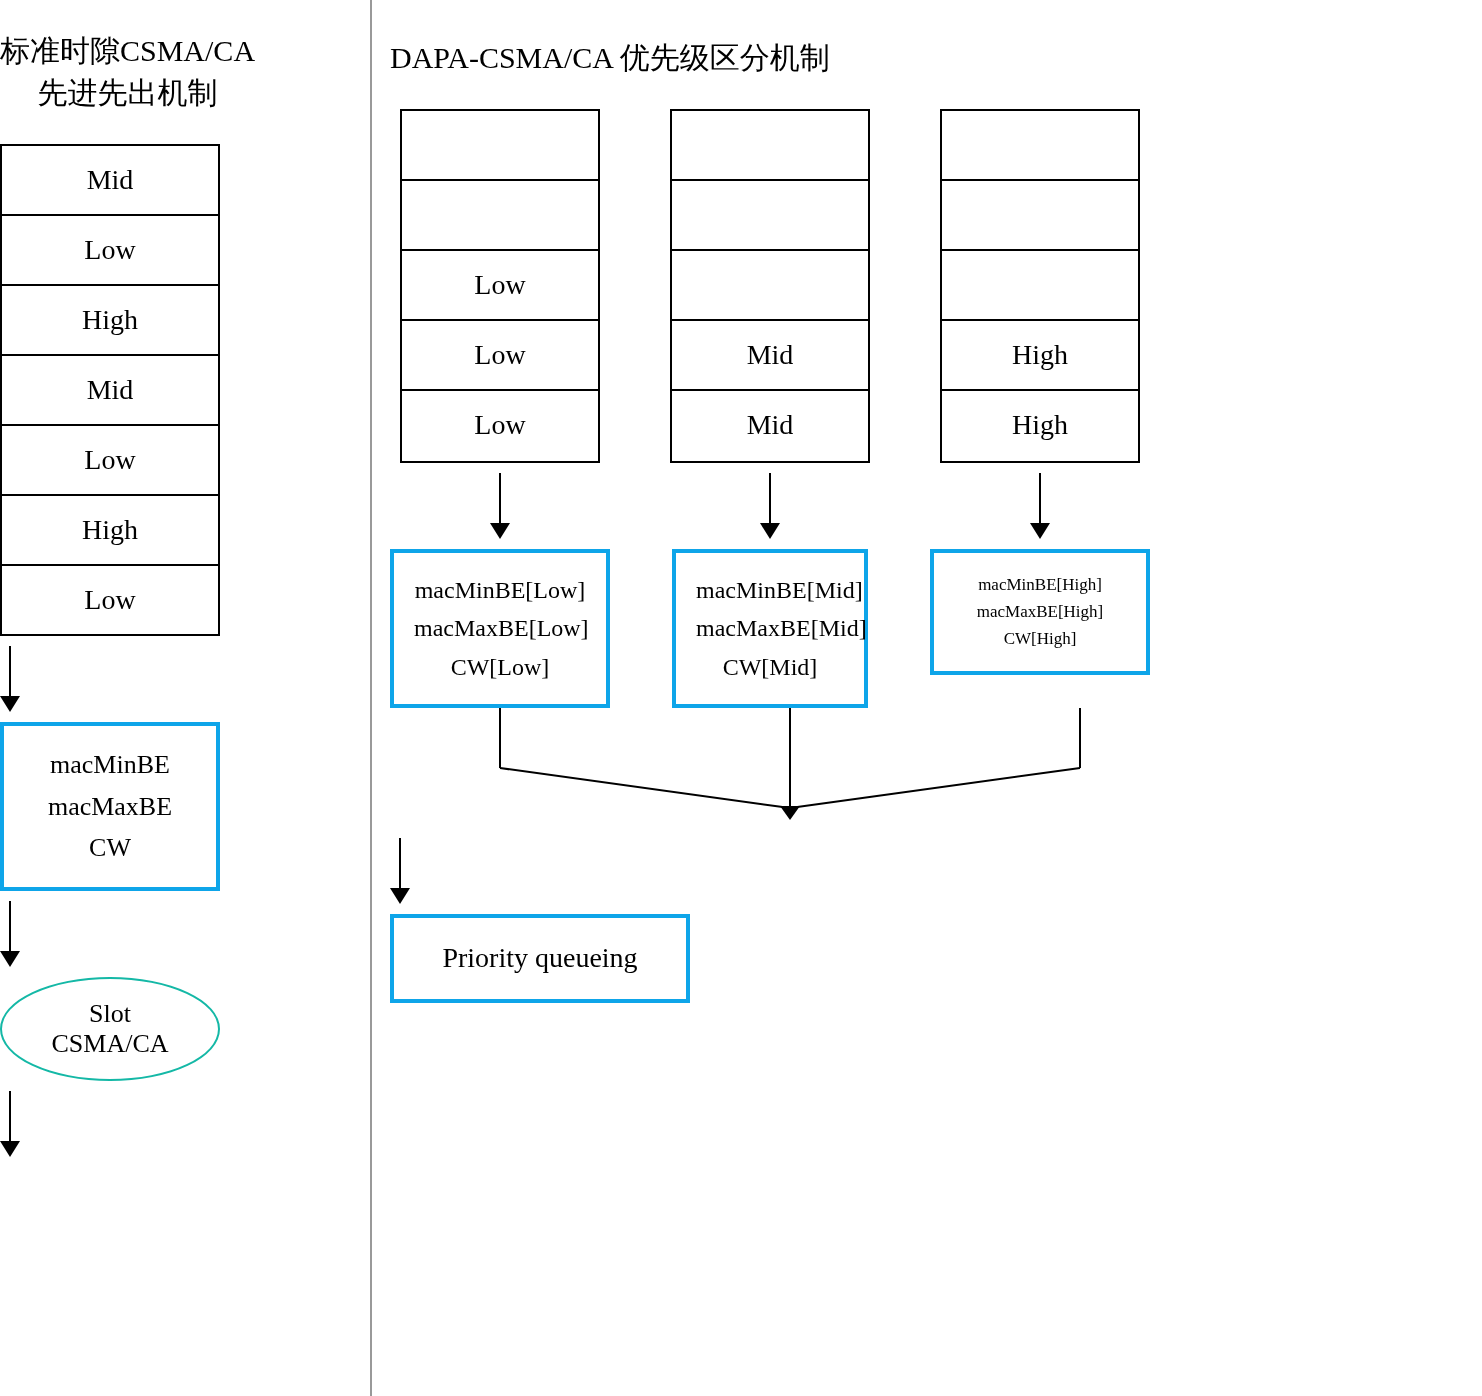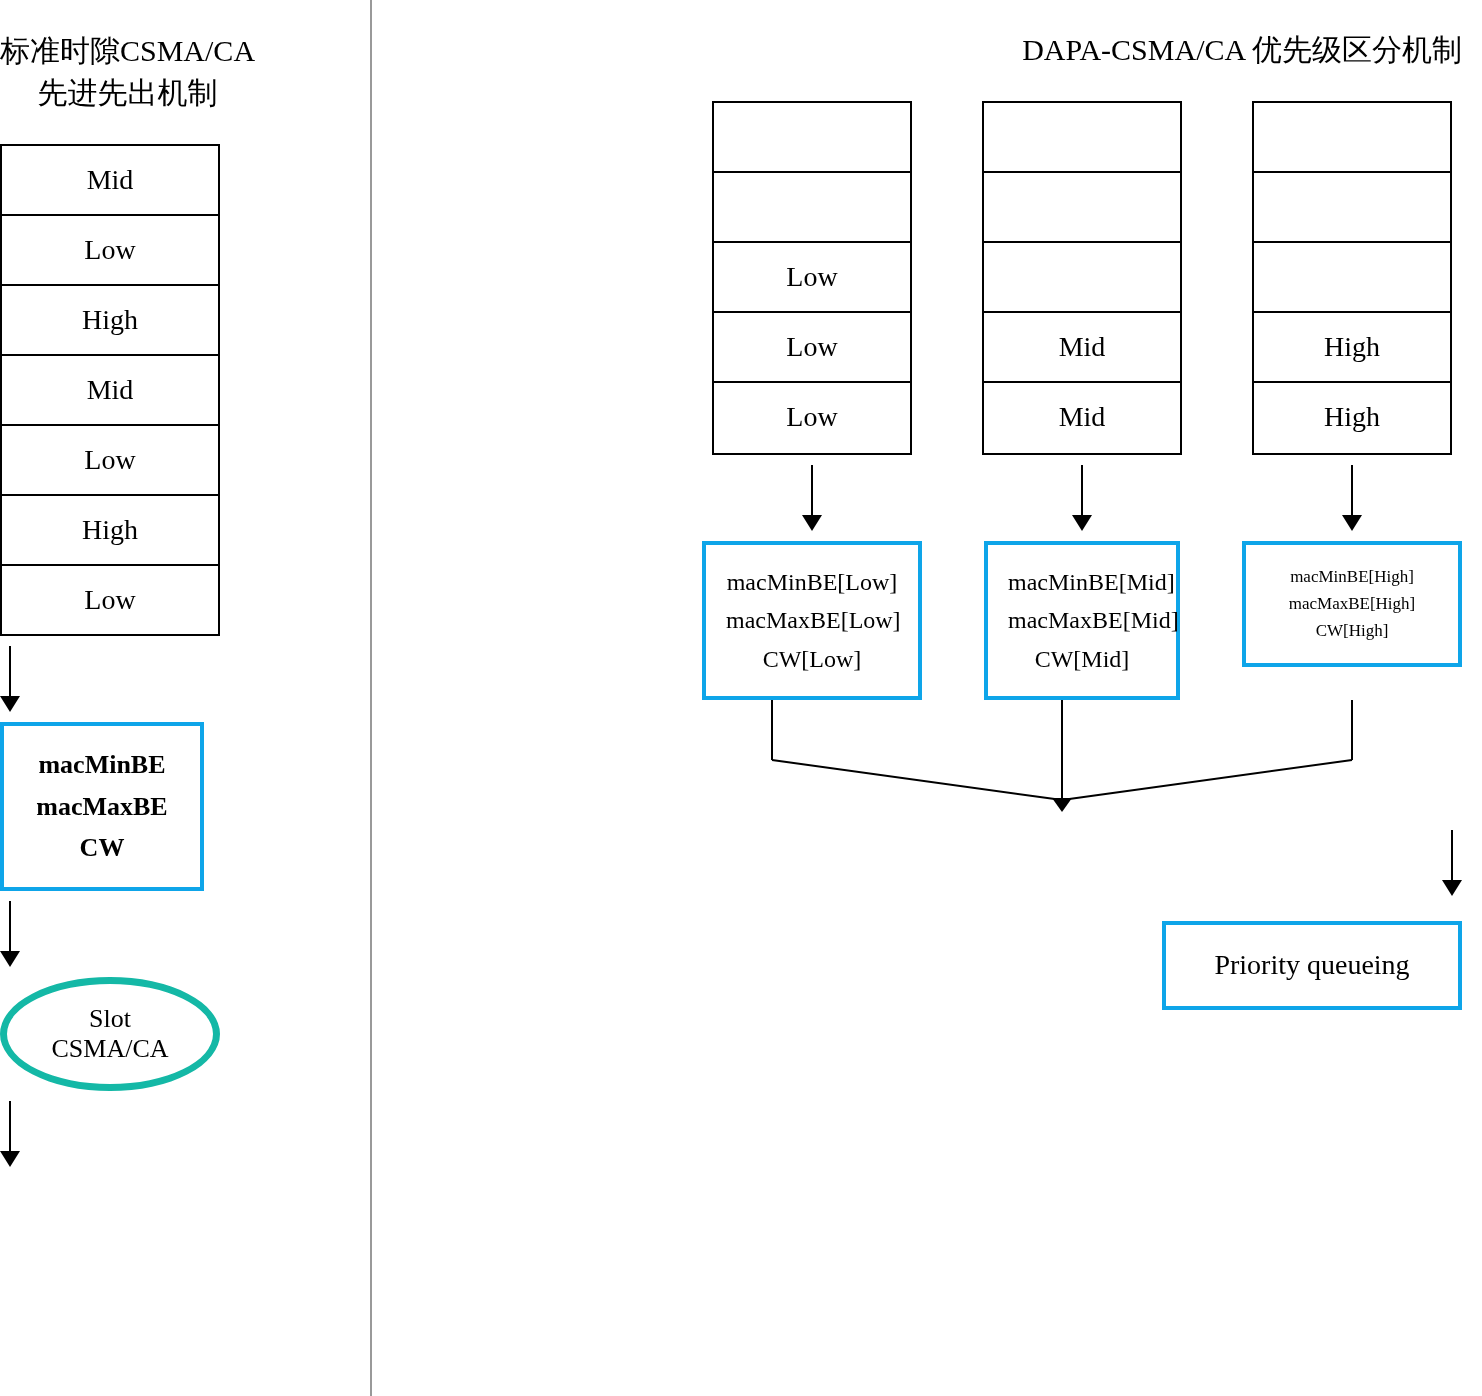--- a/index.html
+++ b/index.html
@@ -87,35 +87,35 @@
     .box {
       border: 4px solid #0ea5e9;
       padding: 18px 20px;
       text-align: center;
       font-size: 26px;
       line-height: 1.6;
     }
 
     
     .ellipse {
-      border: 7px solid #14b8a6;
+      border: 2px solid #14b8a6;
       border-radius: 50%;
       padding: 20px 30px;
       text-align: center;
       font-size: 26px;
       width: 220px;
     }
 
     
     .right-side {
       flex: 1;
       display: flex;
       flex-direction: column;
-      align-items: flex-end;
-      padding-top: 30px;
+      align-items: flex-start;
+      padding-top: 38px;
       padding-left: 20px;
       padding-right: 20px;
     }
 
     .right-title {
       text-align: center;
       font-size: 30px;
       margin-bottom: 30px;
     }
 
@@ -177,21 +177,21 @@
       <div class="queue-item">Low</div>
       <div class="queue-item">High</div>
       <div class="queue-item">Low</div>
     </div>
 
     <div class="arrow-down">
       <div class="arrow-line"></div>
       <div class="arrow-head"></div>
     </div>
 
-    <div class="box" style="width:204px;font-weight:bold;">
+    <div class="box" style="width:220px;">
       macMinBE<br>macMaxBE<br>CW
     </div>
 
     <div class="arrow-down">
       <div class="arrow-line"></div>
       <div class="arrow-head"></div>
     </div>
 
     <div class="ellipse">
       <span>Slot CSMA/CA</span>
@@ -281,18 +281,18 @@
         <polygon points="390,98 410,98 400,112" fill="#000"></polygon>
       </svg>
     </div>
 
 
     <div class="arrow-down">
       <div class="arrow-line"></div>
       <div class="arrow-head"></div>
     </div>
 
-    <div class="box" style="width:300px; font-size:28px;margin-top:15px;">
+    <div class="box" style="width:300px; font-size:28px;">
       <span>Priority queueing</span>
     </div>
 
   </div>
 </div>
 
 </body></html>

